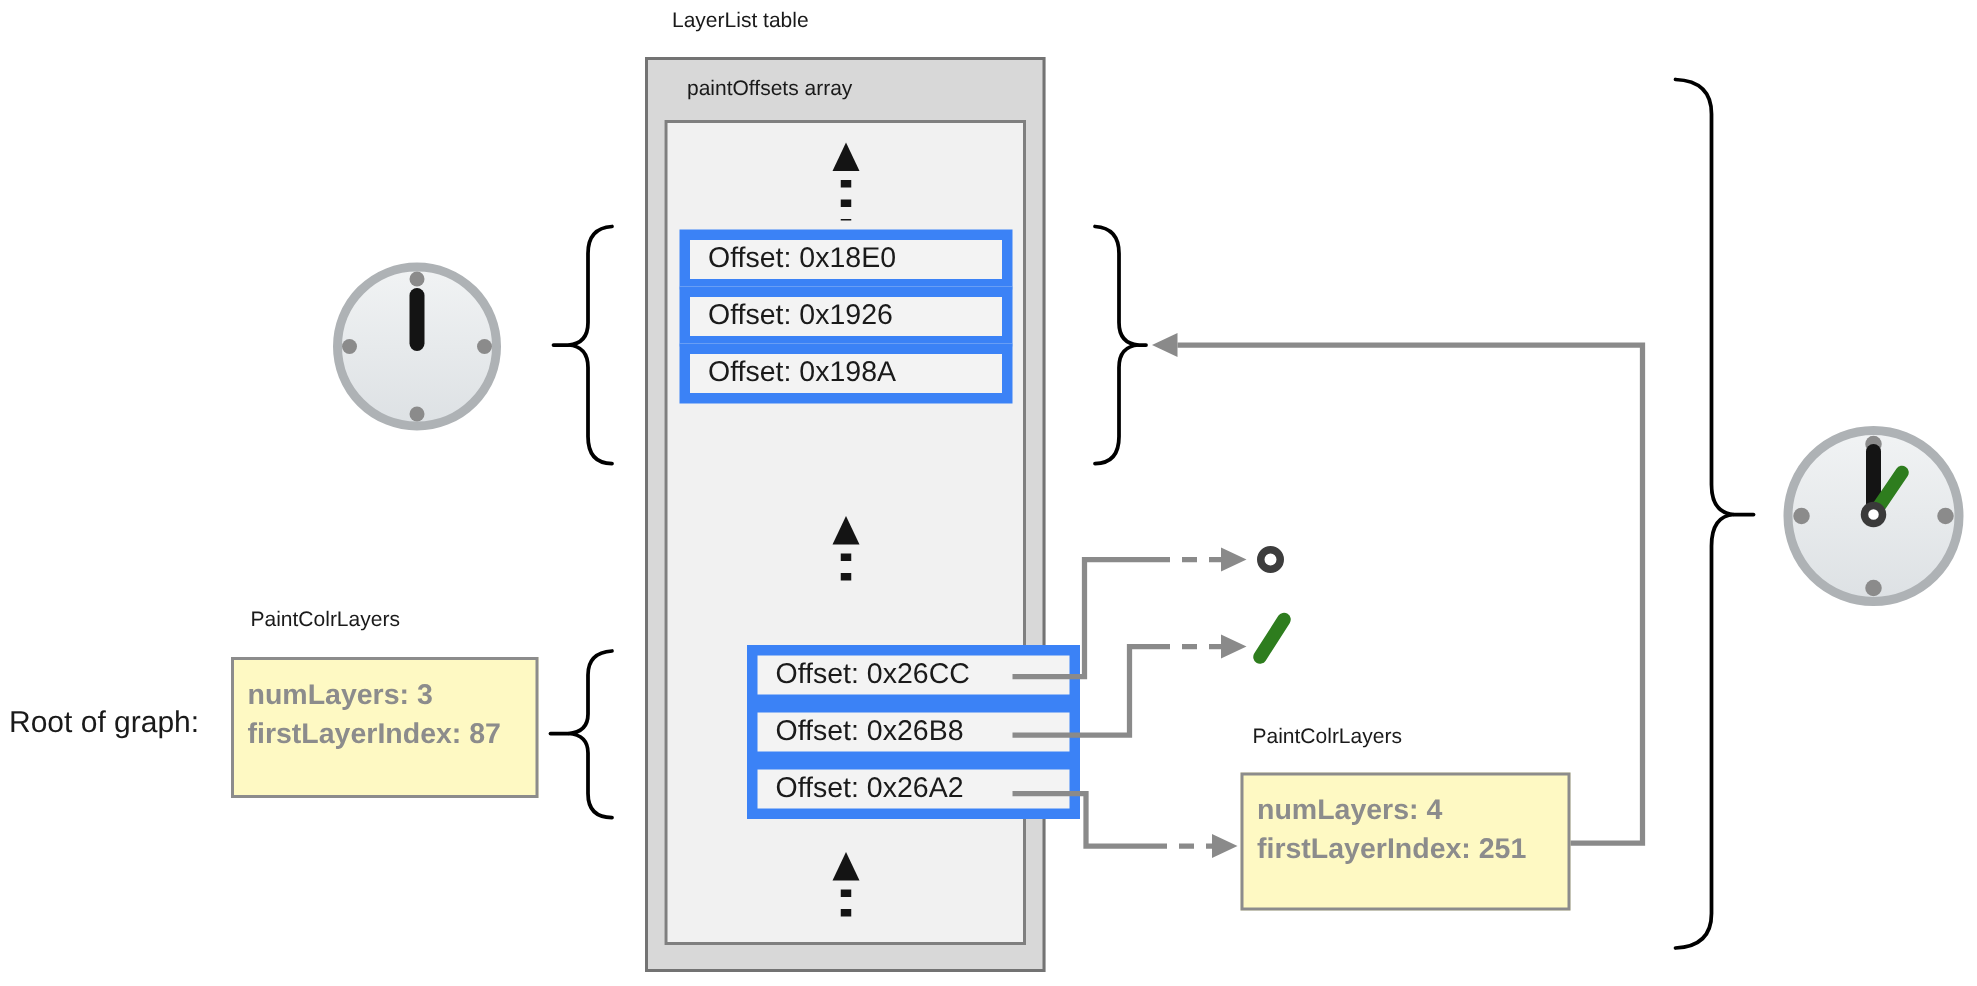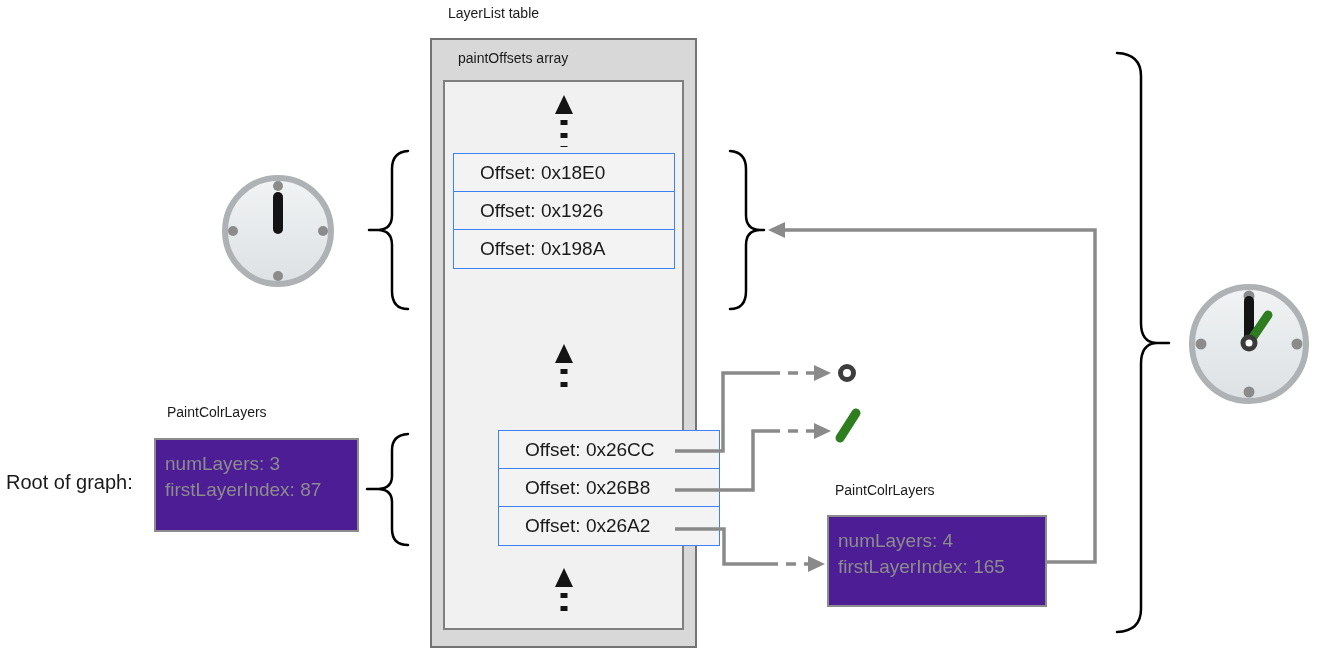--- a/index.html
+++ b/index.html
@@ -12,28 +12,29 @@
   #outer-box{
     left:430px;top:38px;width:267px;height:610px;box-sizing:border-box;
     background:#d8d8d8;border:2px solid #737373;
   }
   #inner-box{
     left:443px;top:80px;width:241px;height:550px;box-sizing:border-box;
     background:#f1f1f1;border:2px solid #7f7f7f;
   }
   .row-group{left:453px;width:222px;display:flex;flex-direction:column;}
   .offset-row{
-    box-sizing:border-box;height:40px;border:1px solid #3b82f6;background:#f3f3f3;
-    display:flex;align-items:center;padding-left:26px;font-size:19px;text-align:right;
+    box-sizing:border-box;height:40px;border:7px solid #3b82f6;background:#f3f3f3;
+    display:flex;align-items:center;padding-left:12px;font-size:19px;text-align:right;
   }
   .offset-row + .offset-row{margin-top:-2px;}
   .record-box{
-    box-sizing:border-box;width:220px;height:92px;background:#4c1d95;
+    box-sizing:border-box;width:220px;height:92px;background:#fef9c3;
     border:2px solid #8c8c8c;color:#8c8c8c;font-size:19px;line-height:26px;
     padding:11px 8px 0 9px;
+    font-weight:bold;
   }
   #left-record-box{left:154px;top:438px;width:205px;height:94px;}
   #right-record-box{left:827px;top:515px;}
   #svg-overlay{position:absolute;left:0;top:0;width:1318px;height:657px;pointer-events:none;z-index:5;}
 </style>
 </head>
 <body>
 
 <div id="canvas">
 
@@ -59,21 +60,21 @@
   <div class="abs lbl" style="left:167px;top:404px;">PaintColrLayers</div>
   <div class="abs record-box" id="left-record-box">
     <div>numLayers: 3</div>
     <div>firstLayerIndex: 87</div>
   </div>
   <div class="abs lbl" style="left:6px;top:471px;font-size:20px;">Root of graph:</div>
 
   <div class="abs lbl" style="left:835px;top:482px;">PaintColrLayers</div>
   <div class="abs record-box" id="right-record-box">
     <div>numLayers: 4</div>
-    <div>firstLayerIndex: 165</div>
+    <div>firstLayerIndex: 251</div>
   </div>
 
   <svg id="svg-overlay" viewBox="0 0 1318 657">
     <defs>
       <linearGradient id="cg" x1="0" y1="0" x2="0" y2="1">
         <stop offset="0" stop-color="#f1f3f4"></stop>
         <stop offset="1" stop-color="#dde1e4"></stop>
       </linearGradient>
     </defs>
 

